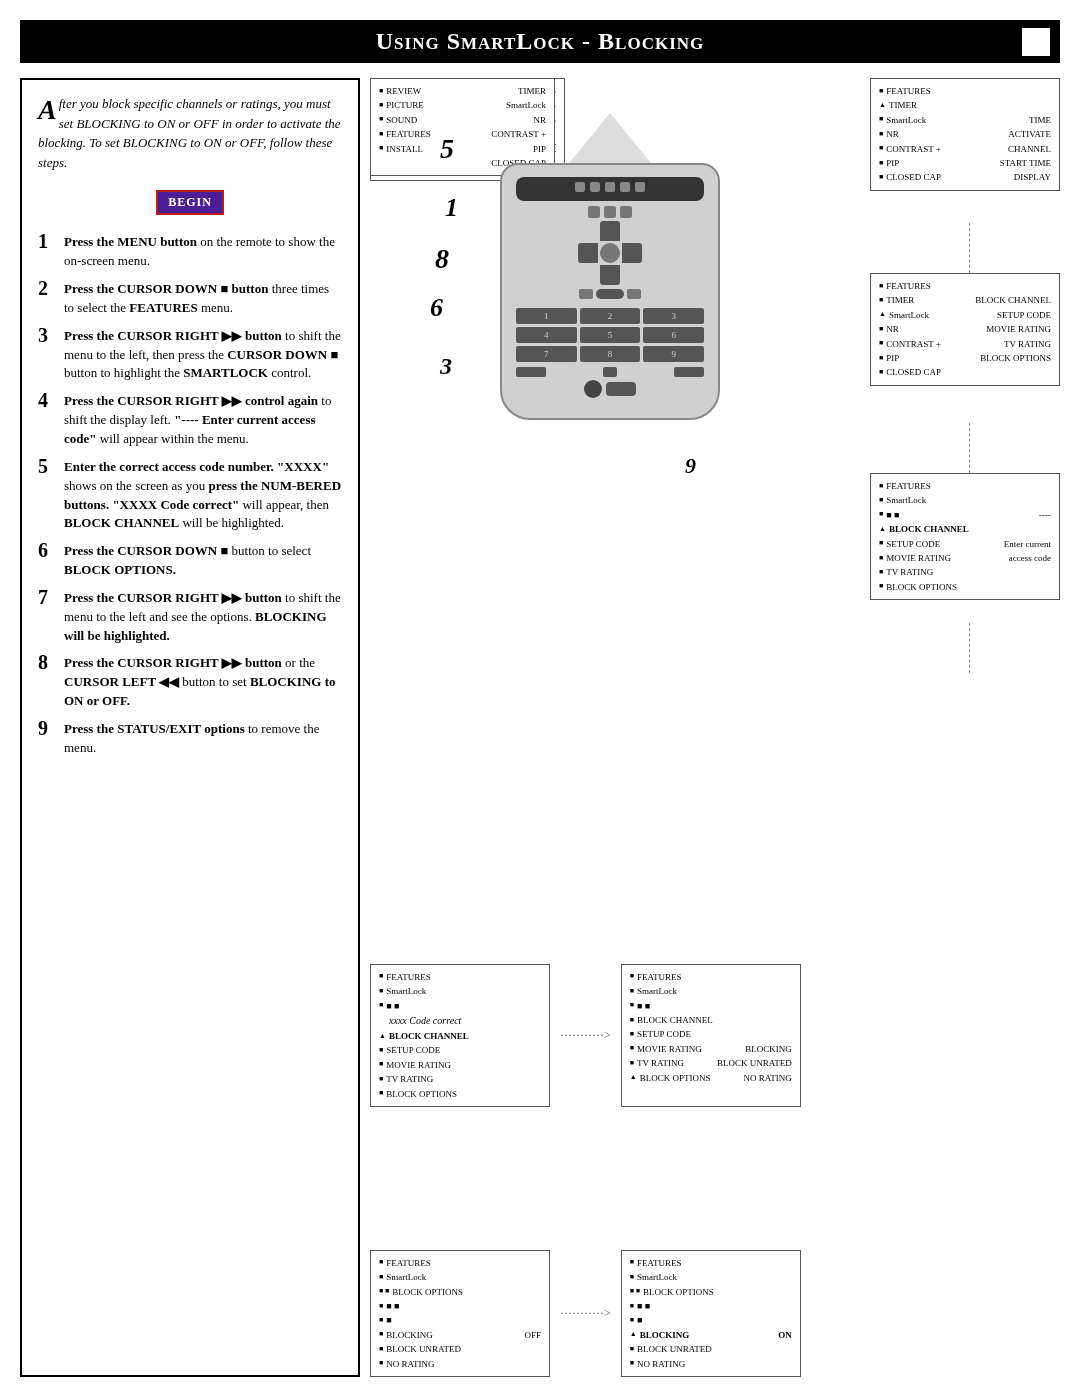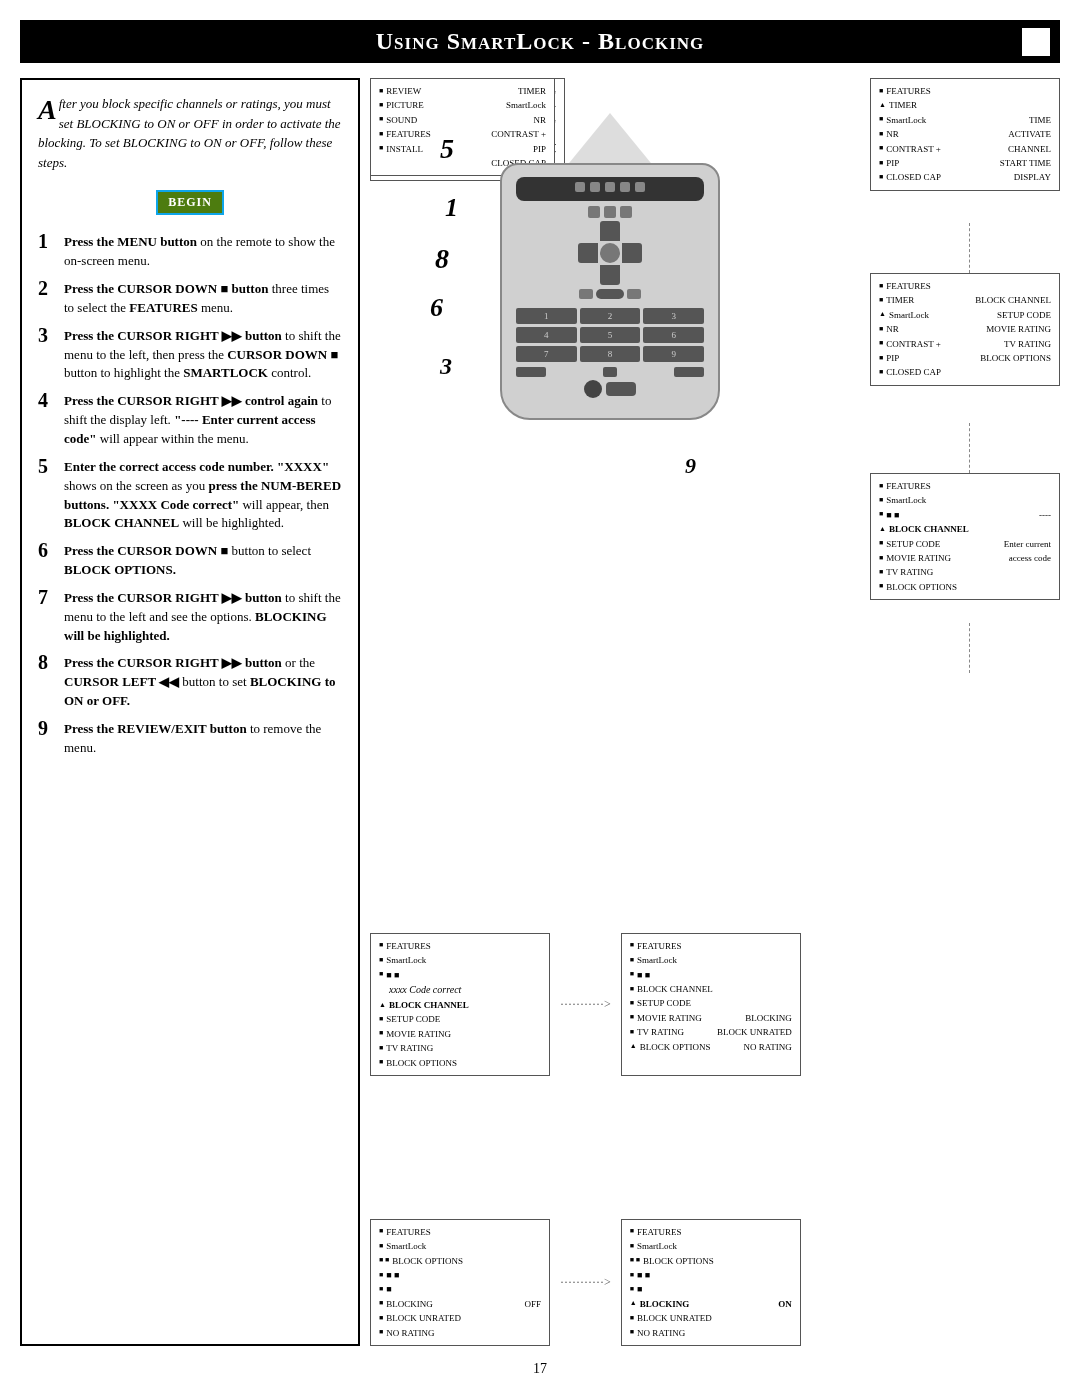--- a/index.html
+++ b/index.html
@@ -65,28 +65,28 @@
     .intro-text .drop-cap {
       font-size: 28px;
       font-style: italic;
       font-weight: bold;
       float: left;
       line-height: 1;
       margin-right: 2px;
       margin-top: 2px;
     }
     .begin-badge {
-      background: #4d7c0f;
+      background: #4c1d95;
       color: #fff;
       font-size: 12px;
       font-weight: bold;
       padding: 2px 10px;
       display: inline-block;
       margin: 6px auto 10px auto;
-      border: 2px solid #0ea5e9;
+      border: 2px solid #b91c1c;
       letter-spacing: 1px;
     }
     .begin-wrapper {
       text-align: center;
       margin-bottom: 8px;
     }
     .step {
       display: flex;
       align-items: flex-start;
       margin-bottom: 9px;
@@ -237,21 +237,21 @@
       <div class="step">
         <span class="step-num">8</span>
         <div class="step-content">
           <b>Press the CURSOR RIGHT ▶▶ button</b> or the <b>CURSOR LEFT ◀◀</b> button to set <b>BLOCKING to ON or OFF.</b>
         </div>
       </div>
 
       <div class="step">
         <span class="step-num">9</span>
         <div class="step-content">
-          <b>Press the REVIEW/EXIT button</b> to remove the menu.
+          <b>Press the STATUS/EXIT options</b> to remove the menu.
         </div>
       </div>
 
 
     </div>
 
     <div class="layout-right">
 
       <div style="position:absolute; top:0; left:0; right:0; display:flex; gap:10px;">
 
@@ -670,17 +670,14 @@
       </div>
 
       <div style="position:absolute; top:145px; right:90px; border-left:1.5px dashed #888; height:50px;"></div>
       <div style="position:absolute; top:345px; right:90px; border-left:1.5px dashed #888; height:50px;"></div>
       <div style="position:absolute; top:545px; right:90px; border-left:1.5px dashed #888; height:50px;"></div>
 
     </div>
 
   </div>
 
-  <div class="page-number">
-    <span>17</span>
-  </div>
 
 </div>
 
 </body></html>

